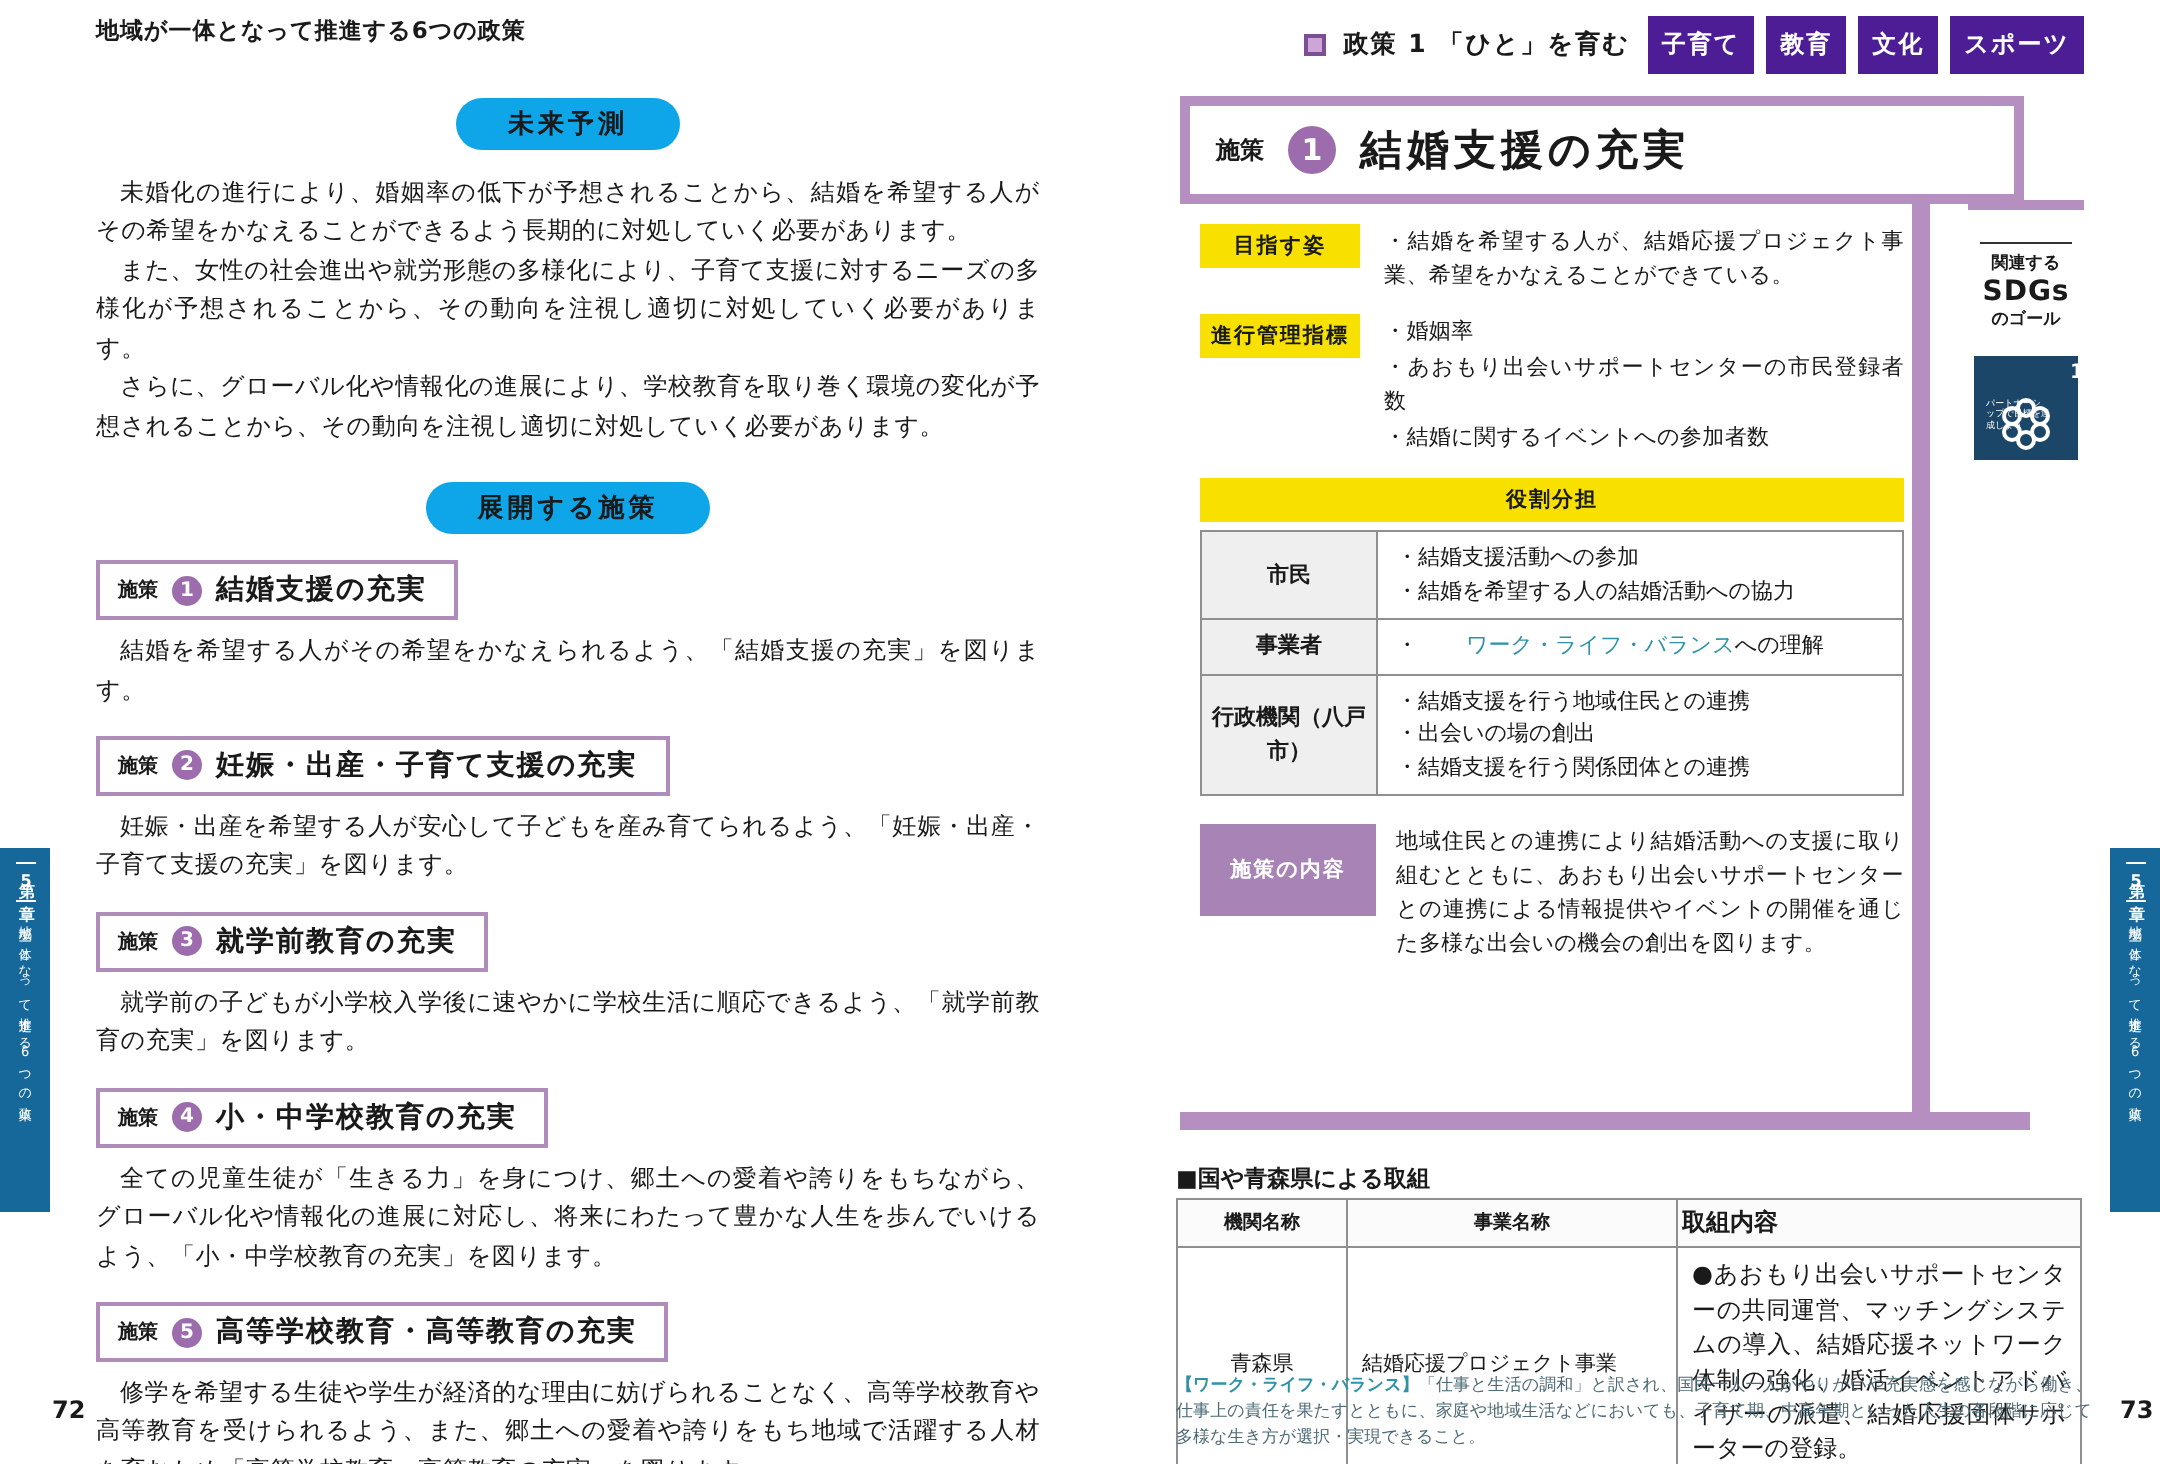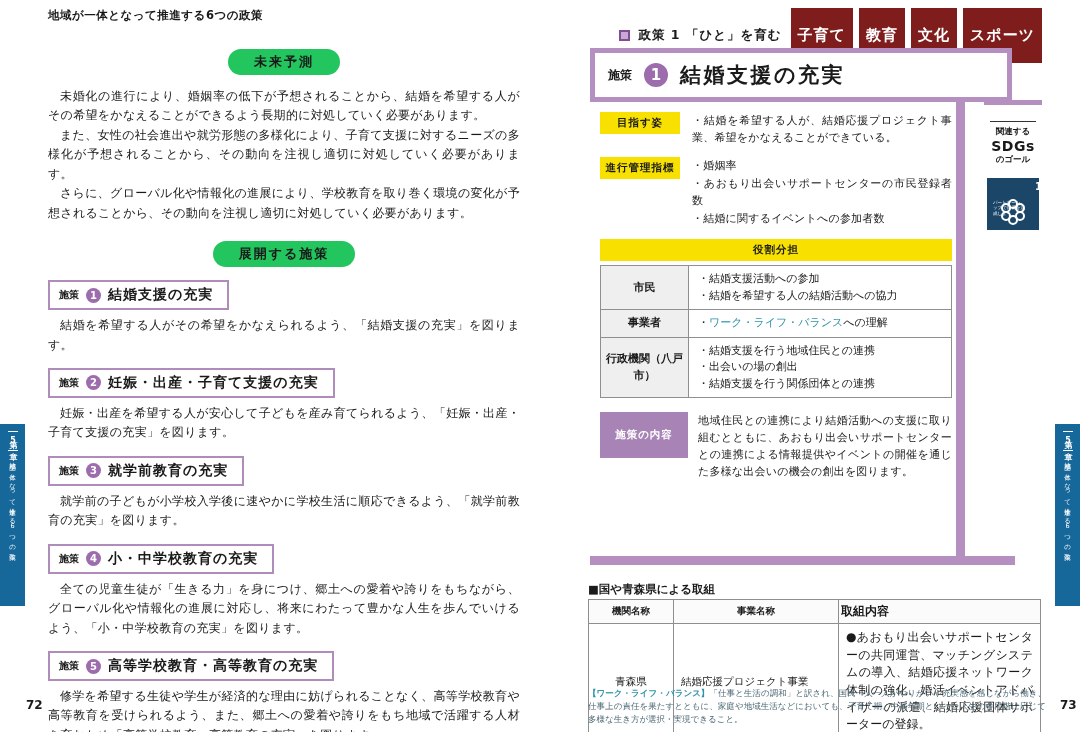--- a/index.html
+++ b/index.html
@@ -23,21 +23,21 @@
   .tab-chapter { font-weight:bold; font-size:8px;
     border-top:1px solid #fff; border-bottom:1px solid #fff;
     padding:3px 0; margin-bottom:6px; }
   .tab-title { font-size:6.5px; }
 
   
   .page-left { position:absolute; left:48px; top:8px; width:472px; }
   .hdr-left { font-size:11.5px; font-weight:bold; letter-spacing:0.5px; }
   .pill-wrap { text-align:center; margin-top:26px; }
   .pill {
-    display:inline-block; background:#22c55e; border-radius:14px;
+    display:inline-block; background:#0ea5e9; border-radius:14px;
     padding:4px 26px; font-size:13px; font-weight:bold; letter-spacing:2px;
   }
   .future-paras { margin-top:12px; }
   .future-paras p, .m-body {
     font-size:12px; line-height:1.62; text-align:justify; text-indent:1em;
     letter-spacing:0.3px;
   }
   .measures { margin-top:13px; }
   .measure { margin-bottom:13px; }
   .m-head {
@@ -58,22 +58,22 @@
 
   
   .hdr-right {
     position:absolute; top:8px; right:38px;
     display:flex; align-items:center; gap:9px;
   }
   .policy-square { width:11px; height:11px; background:#cda6d8; border:2px solid #7d4e91; }
   .policy-title { font-size:12.5px; font-weight:bold; letter-spacing:1px; }
   .badges { display:flex; gap:6px; }
   .badge {
-    background:#7f1d1d; color:#fff; font-size:15px; font-weight:bold;
-    padding:18px 7px; letter-spacing:1px;
+    background:#4c1d95; color:#fff; font-size:12px; font-weight:bold;
+    padding:6px 7px; letter-spacing:1px;
   }
 
   
   .title-box {
     position:absolute; left:590px; top:48px; width:422px; height:54px;
     border:5px solid #b48fbf; background:#fff;
     display:flex; align-items:center; gap:12px; padding-left:13px;
   }
   .t-tag { font-size:12px; font-weight:bold; }
   .t-num {
@@ -111,21 +111,21 @@
 
   .role-table { border-collapse:collapse; width:352px; margin:4px 0 14px; }
   .role-table td {
     border:1px solid #8f8f8f; font-size:11px; line-height:1.5;
     padding:5px 9px; vertical-align:middle;
   }
   .role-table td.actor {
     width:88px; background:#efefef; text-align:center; font-weight:bold;
     font-size:11px; padding:5px 3px;
   }
-  .teal { color:#2e93a8; }
+  .teal { color:#2e93a8;margin-left:24px; }
 
   .plabel {
     flex:0 0 88px; background:#a784b5; color:#fff; text-align:center;
     font-size:10.5px; font-weight:bold; padding:16px 0; letter-spacing:1px;
   }
   .row.content-row { gap:10px; }
 
   
   .pref-heading { position:absolute; left:588px; top:582px; font-size:11.5px; font-weight:bold; }
   .pref-table {

